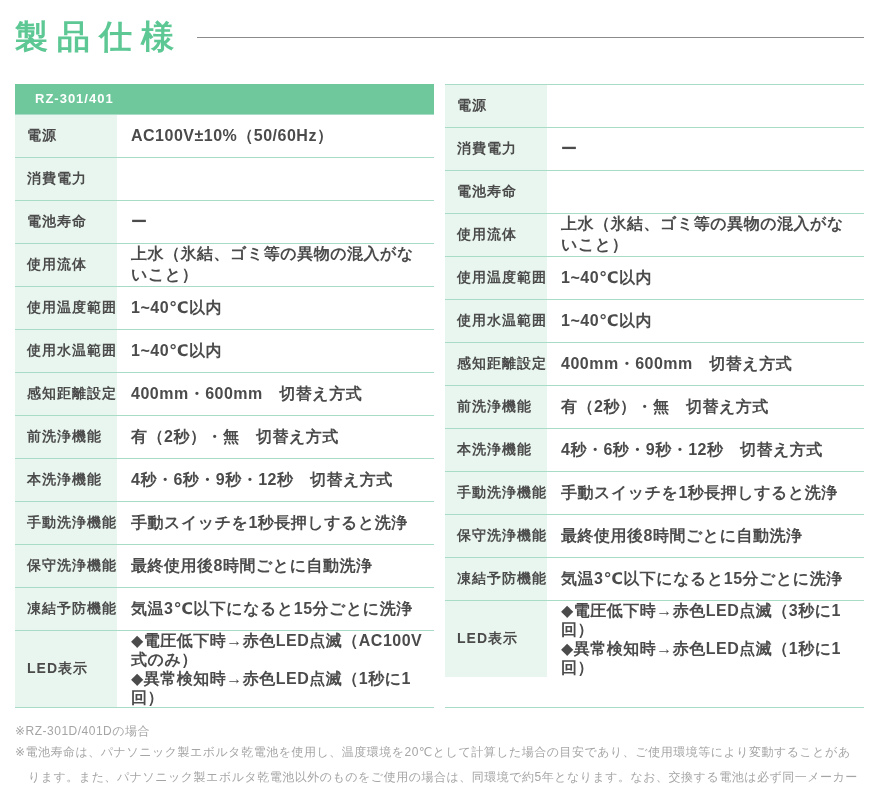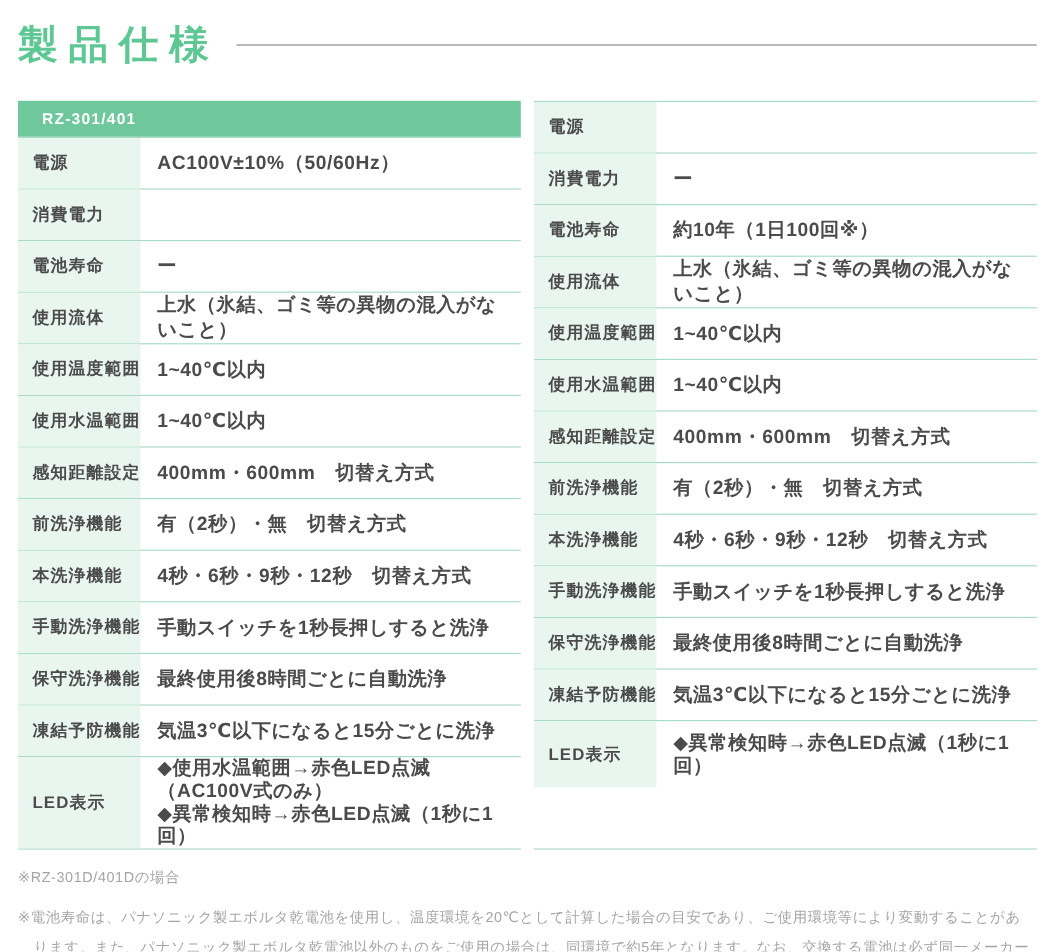--- a/index.html
+++ b/index.html
@@ -43,21 +43,21 @@
     font-size:14px;font-weight:600;letter-spacing:1px;color:var(--text);
   }
   .value{
     flex:1;padding-left:14px;padding-right:4px;
     display:flex;flex-direction:column;justify-content:center;
     font-size:16px;font-weight:600;letter-spacing:0.5px;color:var(--text);
   }
   .value .vline{line-height:19px;}
 
   .footnotes{margin-top:14px;color:var(--note);font-size:12px;letter-spacing:0.5px;font-weight:500;}
-  .footnote-1{margin-bottom:12px;line-height:18px;}
+  .footnote-1{line-height:18px;}
   .footnote-2{line-height:25px;padding-left:13px;text-indent:-13px;max-width:845px;}
 </style>
 </head>
 <body>
 
 <div class="page">
 
   <div class="title-row">
     <div class="page-title">製品仕様</div>
     <div class="title-rule"></div>
@@ -111,38 +111,37 @@
         <div class="label">保守洗浄機能</div>
         <div class="value">最終使用後8時間ごとに自動洗浄</div>
       </div>
       <div class="row">
         <div class="label">凍結予防機能</div>
         <div class="value">気温3℃以下になると15分ごとに洗浄</div>
       </div>
       <div class="row tall">
         <div class="label">LED表示</div>
         <div class="value">
-          <div class="vline">◆使用水温範囲→赤色LED点滅（AC100V式のみ）</div>
+          <div class="vline">◆電圧低下時→赤色LED点滅（AC100V式のみ）</div>
           <div class="vline">◆異常検知時→赤色LED点滅（1秒に1回）</div>
         </div>
       </div>
     </div>
 
     <div class="spec-table">
 
       <div class="row">
         <div class="label">電源</div>
       </div>
       <div class="row">
         <div class="label">消費電力</div>
         <div class="value">ー</div>
       </div>
       <div class="row">
         <div class="label">電池寿命</div>
-        <div class="value">約10年（1日100回※）</div>
       </div>
       <div class="row">
         <div class="label">使用流体</div>
         <div class="value">上水（氷結、ゴミ等の異物の混入がないこと）</div>
       </div>
       <div class="row">
         <div class="label">使用温度範囲</div>
         <div class="value">1~40℃以内</div>
       </div>
       <div class="row">
@@ -169,20 +168,21 @@
         <div class="label">保守洗浄機能</div>
         <div class="value">最終使用後8時間ごとに自動洗浄</div>
       </div>
       <div class="row">
         <div class="label">凍結予防機能</div>
         <div class="value">気温3℃以下になると15分ごとに洗浄</div>
       </div>
       <div class="row tall">
         <div class="label">LED表示</div>
         <div class="value">
+          <div class="vline">◆電圧低下時→赤色LED点滅（3秒に1回）</div>
           <div class="vline">◆異常検知時→赤色LED点滅（1秒に1回）</div>
         </div>
       </div>
     </div>
 
   </div>
 
   <div class="footnotes">
     <div class="footnote-1">※RZ-301D/401Dの場合</div>
     <div class="footnote-2">※電池寿命は、パナソニック製エボルタ乾電池を使用し、温度環境を20℃として計算した場合の目安であり、ご使用環境等により変動することがあります。また、パナソニック製エボルタ乾電池以外のものをご使用の場合は、同環境で約5年となります。なお、交換する電池は必ず同一メーカーのもので新品4本をご使用下さい。</div>

